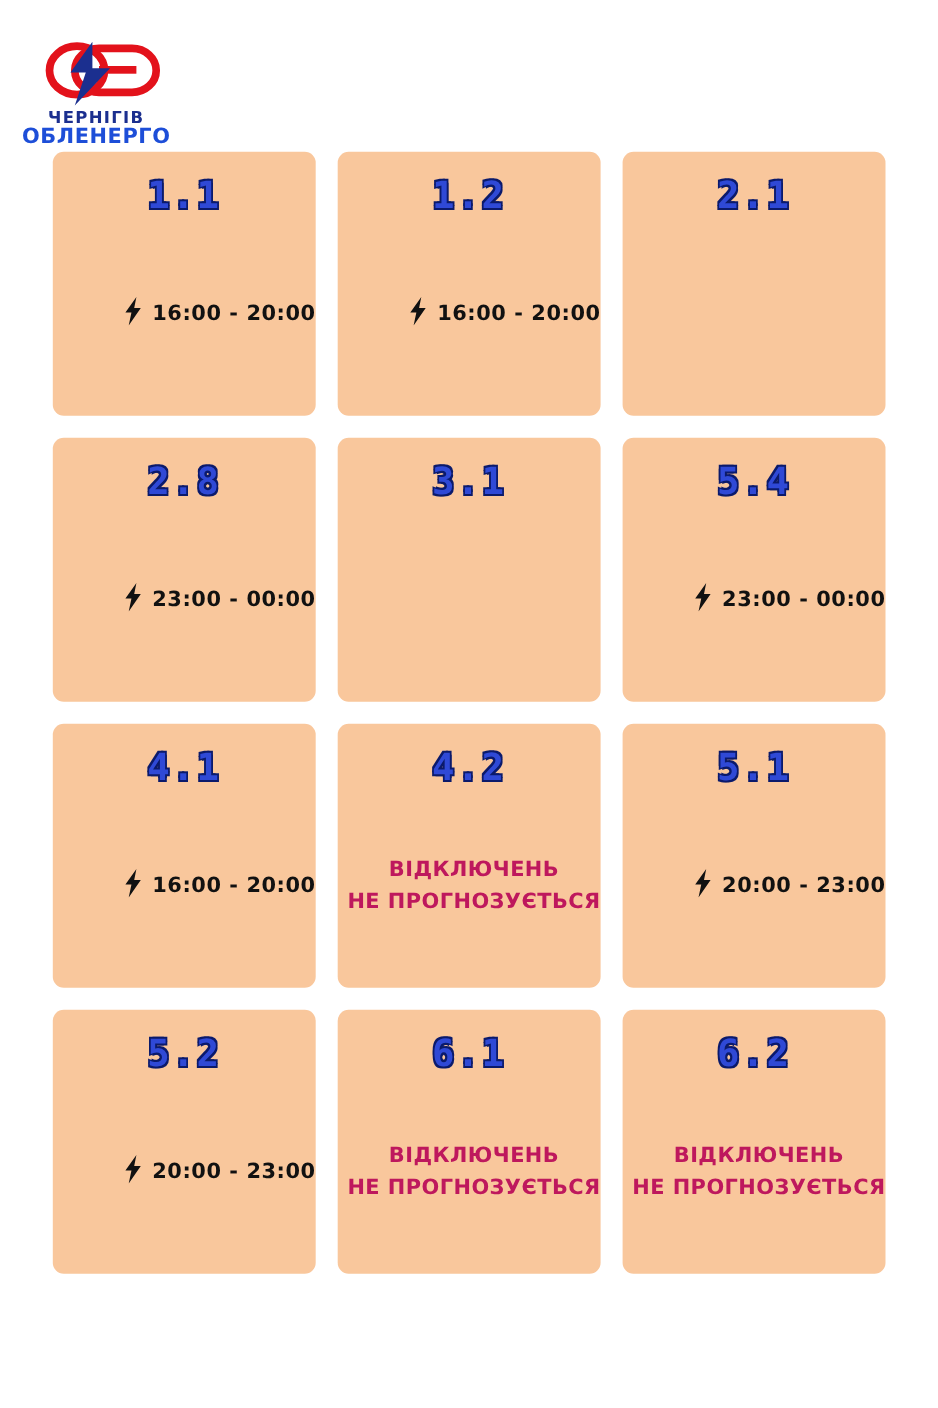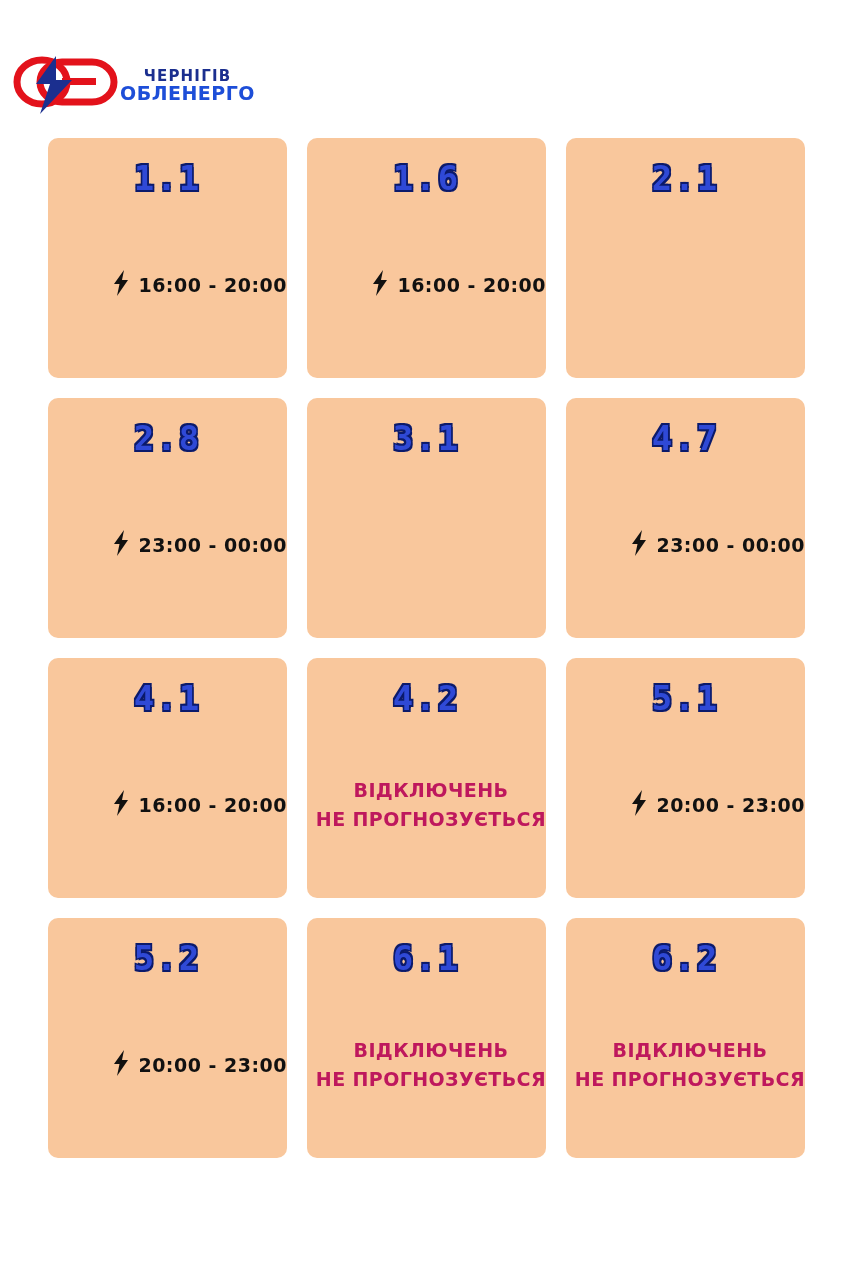--- a/index.html
+++ b/index.html
@@ -20,21 +20,21 @@
     display: flex;
     align-items: center;
     padding: 34px 0 0 0;
     height: 130px;
     box-sizing: border-box;
   }
   .logo-block {
     width: 175px;
     min-width: 175px;
     display: flex;
-    flex-direction: row;
+    flex-direction: column;
     align-items: center;
     justify-content: flex-start;
     padding-top: 6px;
   }
   .logo-mark {
     width: 120px;
     height: 62px;
     position: relative;
   }
   .logo-mark svg { display: block; }
@@ -177,21 +177,21 @@
       <div class="cell-body">
         <div class="time-row">
           <span><svg class="bolt" viewBox="0 0 16 26" xmlns="http://www.w3.org/2000/svg">
               <path d="M11 0 L1 14 L6.5 14 L4 26 L15 10 L9 10 Z" fill="#111111"></path>
             </svg></span>
           <span class="time-text">16:00 - 20:00</span>
         </div>
       </div>
     </div>
     <div class="cell">
-      <div class="cell-title">1.6</div>
+      <div class="cell-title">1.2</div>
       <div class="cell-body">
         <div class="time-row">
           <span><svg class="bolt" viewBox="0 0 16 26" xmlns="http://www.w3.org/2000/svg">
               <path d="M11 0 L1 14 L6.5 14 L4 26 L15 10 L9 10 Z" fill="#111111"></path>
             </svg></span>
           <span class="time-text">16:00 - 20:00</span>
         </div>
       </div>
     </div>
     <div class="cell">
@@ -205,21 +205,21 @@
               <path d="M11 0 L1 14 L6.5 14 L4 26 L15 10 L9 10 Z" fill="#111111"></path>
             </svg></span>
           <span class="time-text">23:00 - 00:00</span>
         </div>
       </div>
     </div>
     <div class="cell">
       <div class="cell-title">3.1</div>
     </div>
     <div class="cell">
-      <div class="cell-title">4.7</div>
+      <div class="cell-title">5.4</div>
       <div class="cell-body">
         <div class="time-row">
           <span><svg class="bolt" viewBox="0 0 16 26" xmlns="http://www.w3.org/2000/svg">
               <path d="M11 0 L1 14 L6.5 14 L4 26 L15 10 L9 10 Z" fill="#111111"></path>
             </svg></span>
           <span class="time-text">23:00 - 00:00</span>
         </div>
       </div>
     </div>
     <div class="cell">

